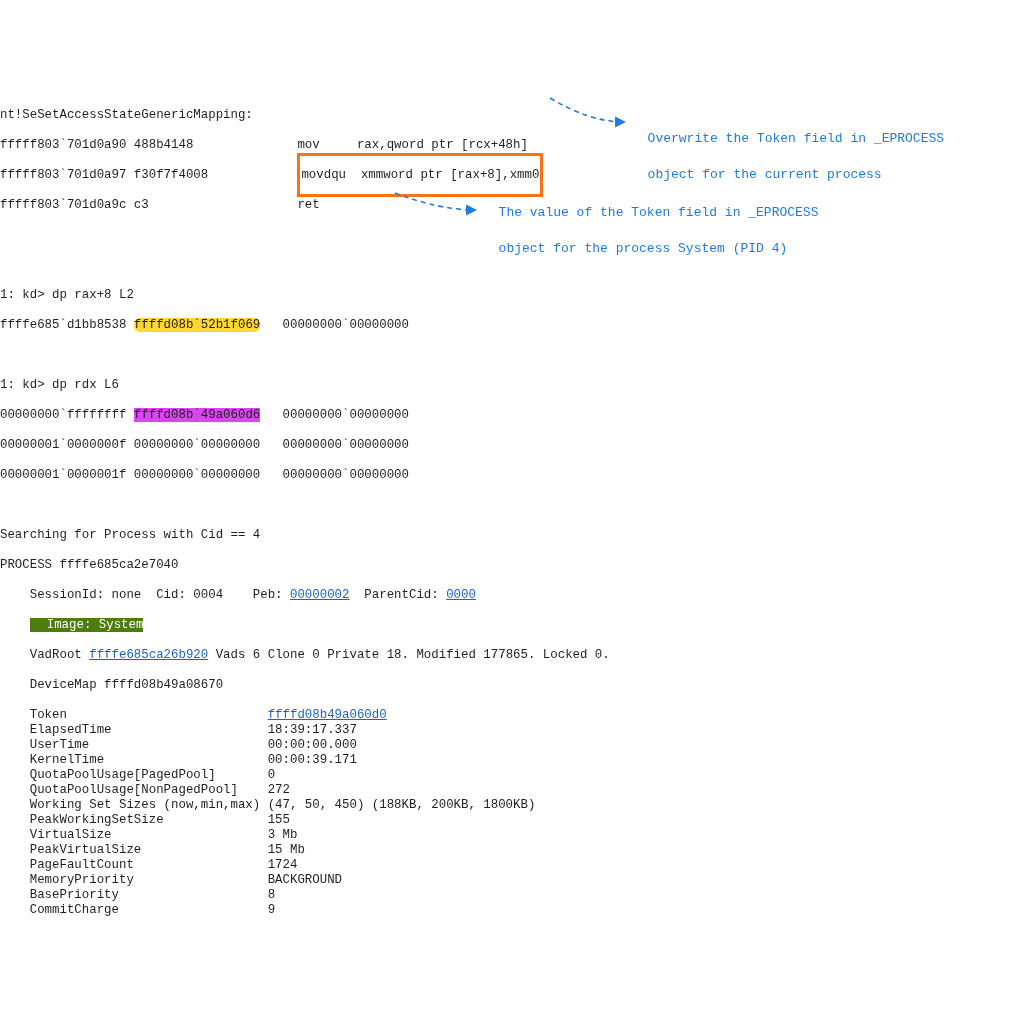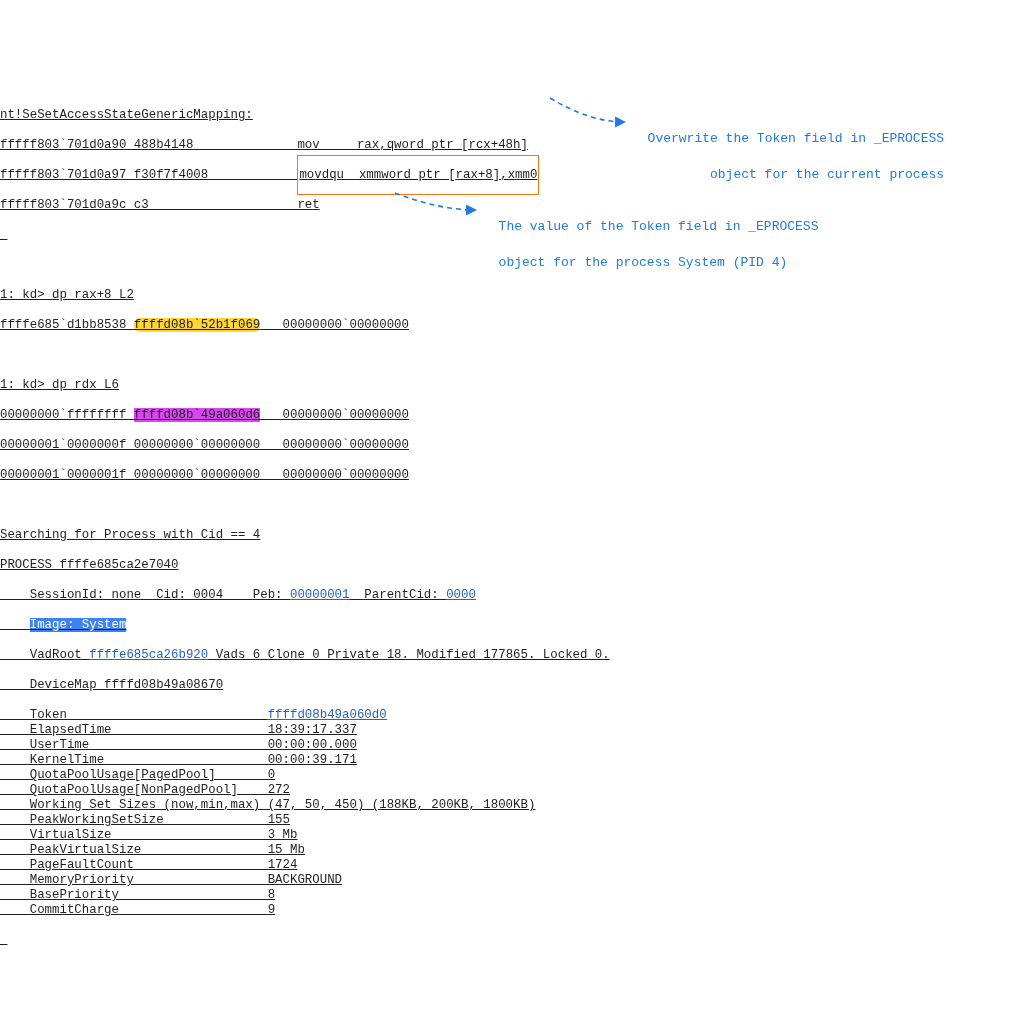--- a/index.html
+++ b/index.html
@@ -12,27 +12,26 @@
     color: #1f1f1f;
     white-space: pre;
   }
   .wrap {
     position: relative;
     width: 1014px;
     padding: 3px 0 20px 0;
   }
   .line {
     display: block;
-    text-decoration: underline;
   }
   .hl-blue   { background: #1a6bd6; color: #ffffff; }
-  .hl-redbox { border: 1px solid #f97316; padding: 12px 1px; }
+  .hl-redbox { border: 3px solid #f97316; padding: 12px 1px; }
   .hl-yellow { background: #ffd633; border-radius: 6px; }
   .hl-green  { background: #d946ef; }
-  .hl-red    { background: #3b82f6; color: #ffffff; }
+  .hl-red    { background: #4d7c0f; color: #ffffff; padding-left: 17px; }
   a.link     { color: #1f61c8; text-decoration: none; }
   a.link.ul  { text-decoration: underline; }
   .annot {
     position: absolute;
     color: #1e7be0;
     font-family: "Consolas", "Courier New", monospace;
     font-size: 13px;
     line-height: 18px;
   }
   svg.arrow {
@@ -60,21 +59,21 @@
 
 
 <span class="line">1: kd&gt; dp rdx L6</span>
 <span class="line" id="d2r0">00000000`ffffffff <span class="hl-green">ffffd08b`49a060d6</span>   00000000`00000000</span>
 <span class="line" id="d2r1">00000001`0000000f 00000000`00000000   00000000`00000000</span>
 <span class="line" id="d2r2">00000001`0000001f 00000000`00000000   00000000`00000000</span>
 
 
 <span class="line">Searching for Process with Cid == 4</span>
 <span class="line">PROCESS ffffe685ca2e7040</span>
-<span class="line" id="p1sess">    SessionId: none  Cid: 0004    Peb: <a href="#" class="link ul">00000001</a>  ParentCid: <a href="#" class="link ul">0000</a></span>
+<span class="line" id="p1sess">    SessionId: none  Cid: 0004    Peb: <a href="#" class="link ul">00000002</a>  ParentCid: <a href="#" class="link ul">0000</a></span>
 <span class="line">    <span class="hl-red">Image: System</span></span>
 <span class="line" id="p1vad">    VadRoot <a href="#" class="link ul">ffffe685ca26b920</a> Vads 6 Clone 0 Private 18. Modified 177865. Locked 0.</span>
 <span class="line">    DeviceMap ffffd08b49a08670</span>
 <div id="p1fields"><span class="line">    Token                           <a href="#" class="link ul">ffffd08b49a060d0</a></span><span class="line">    ElapsedTime                     18:39:17.337</span><span class="line">    UserTime                        00:00:00.000</span><span class="line">    KernelTime                      00:00:39.171</span><span class="line">    QuotaPoolUsage[PagedPool]       0</span><span class="line">    QuotaPoolUsage[NonPagedPool]    272</span><span class="line">    Working Set Sizes (now,min,max) (47, 50, 450) (188KB, 200KB, 1800KB)</span><span class="line">    PeakWorkingSetSize              155</span><span class="line">    VirtualSize                     3 Mb</span><span class="line">    PeakVirtualSize                 15 Mb</span><span class="line">    PageFaultCount                  1724</span><span class="line">    MemoryPriority                  BACKGROUND</span><span class="line">    BasePriority                    8</span><span class="line">    CommitCharge                    9</span></div>
 <span class="line"> </span>
 
 
 
 
 
@@ -97,24 +96,24 @@
   <defs>
     <marker id="ah" viewBox="0 0 10 10" refX="8" refY="5" markerWidth="7" markerHeight="7" orient="auto-start-reverse">
       <path d="M 0 0 L 10 5 L 0 10 z" fill="#1e7be0"></path>
     </marker>
   </defs>
   <path d="M 550 68 Q 590 92 624 92" fill="none" stroke="#1e7be0" stroke-width="1.6" stroke-dasharray="5,4" marker-end="url(#ah)"></path>
   <path d="M 395 163 Q 440 180 475 180" fill="none" stroke="#1e7be0" stroke-width="1.6" stroke-dasharray="5,4" marker-end="url(#ah)"></path>
 </svg>
 
 
-<div class="annot" style="left:632px; top:82px;text-align:right;">
+<div class="annot" style="left:632px; top:82px;">
   <span>Overwrite the Token field in _EPROCESS</span><br>
   <span>object for the current process</span>
 </div>
-<div class="annot" style="left:483px; top:170px;">
+<div class="annot" style="left:483px; top:156px;">
   <span>The value of the Token field in _EPROCESS</span><br>
   <span>object for the process System (PID 4)</span>
 </div>
 
 </div>
 
 
 
 </body></html>

